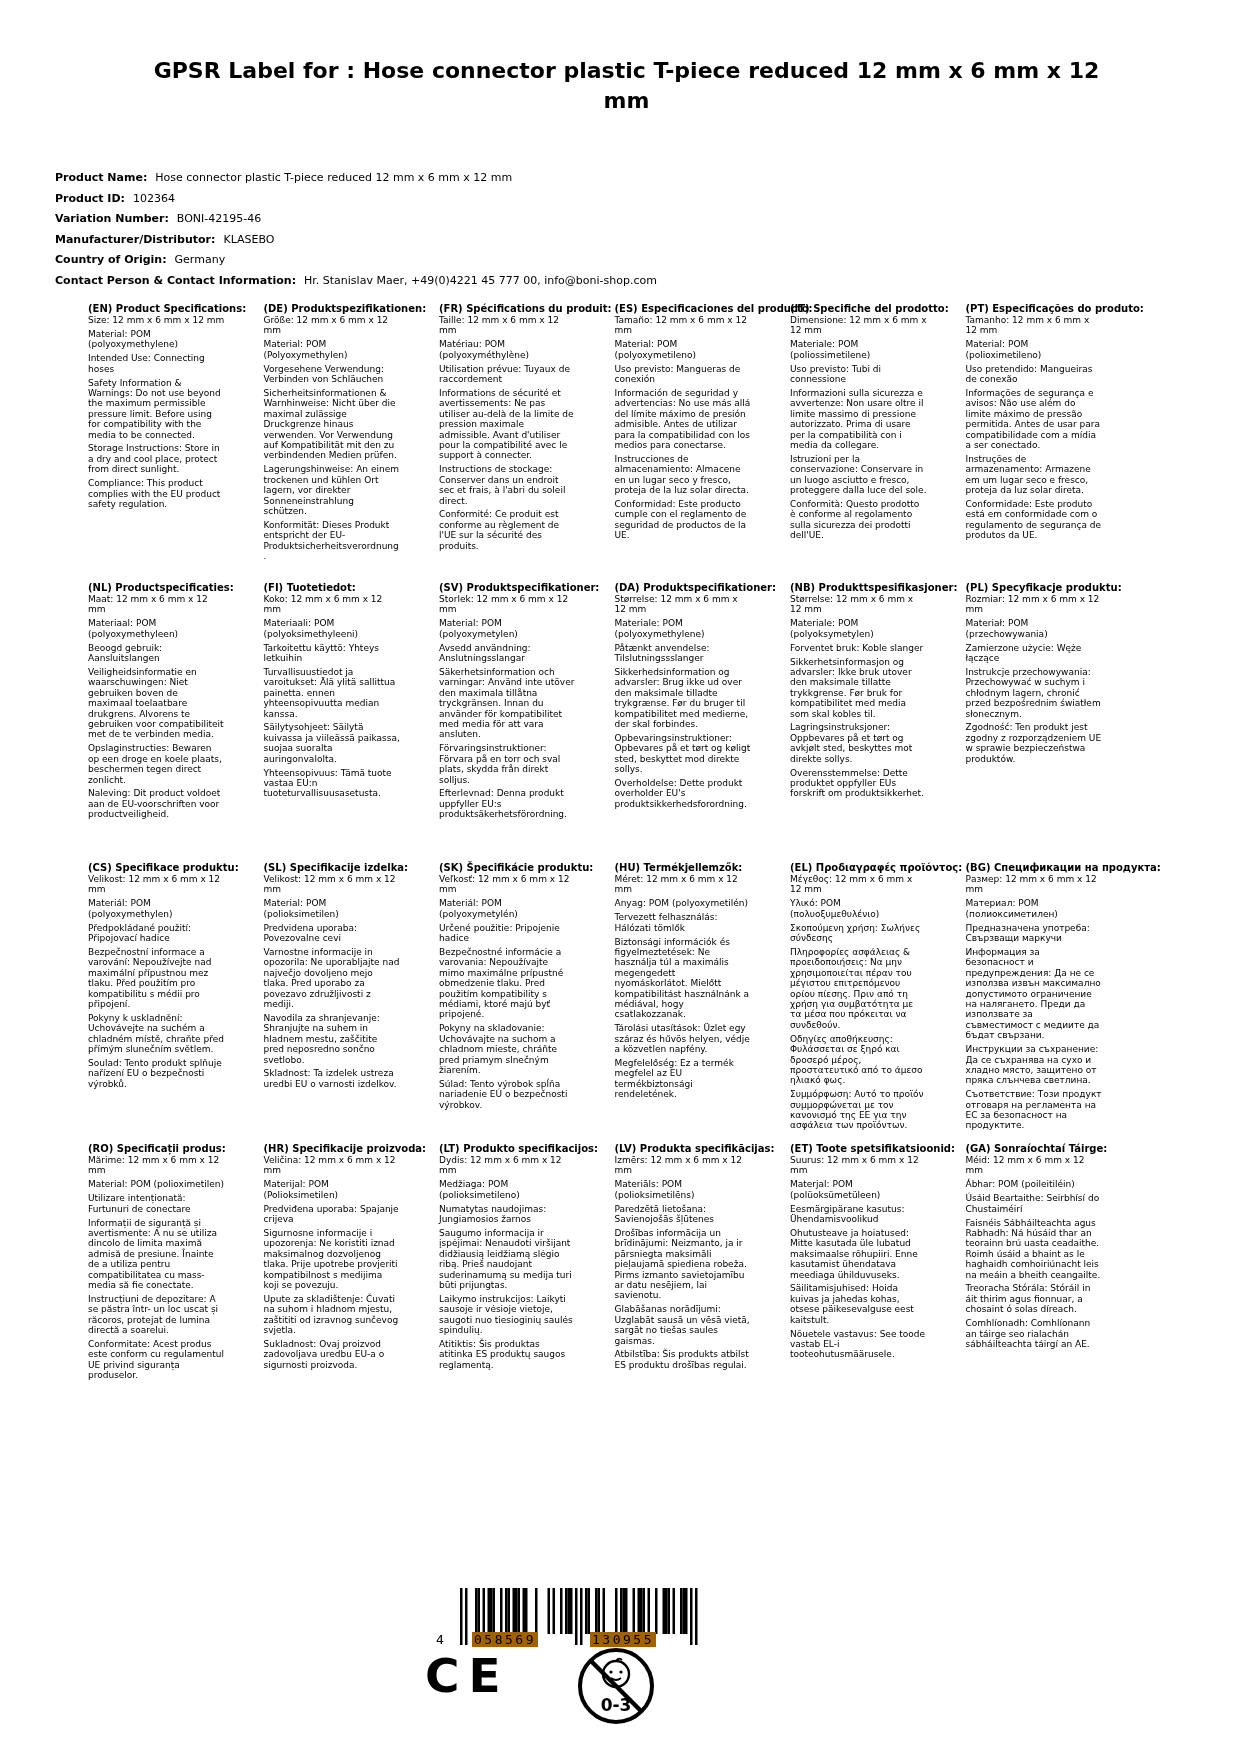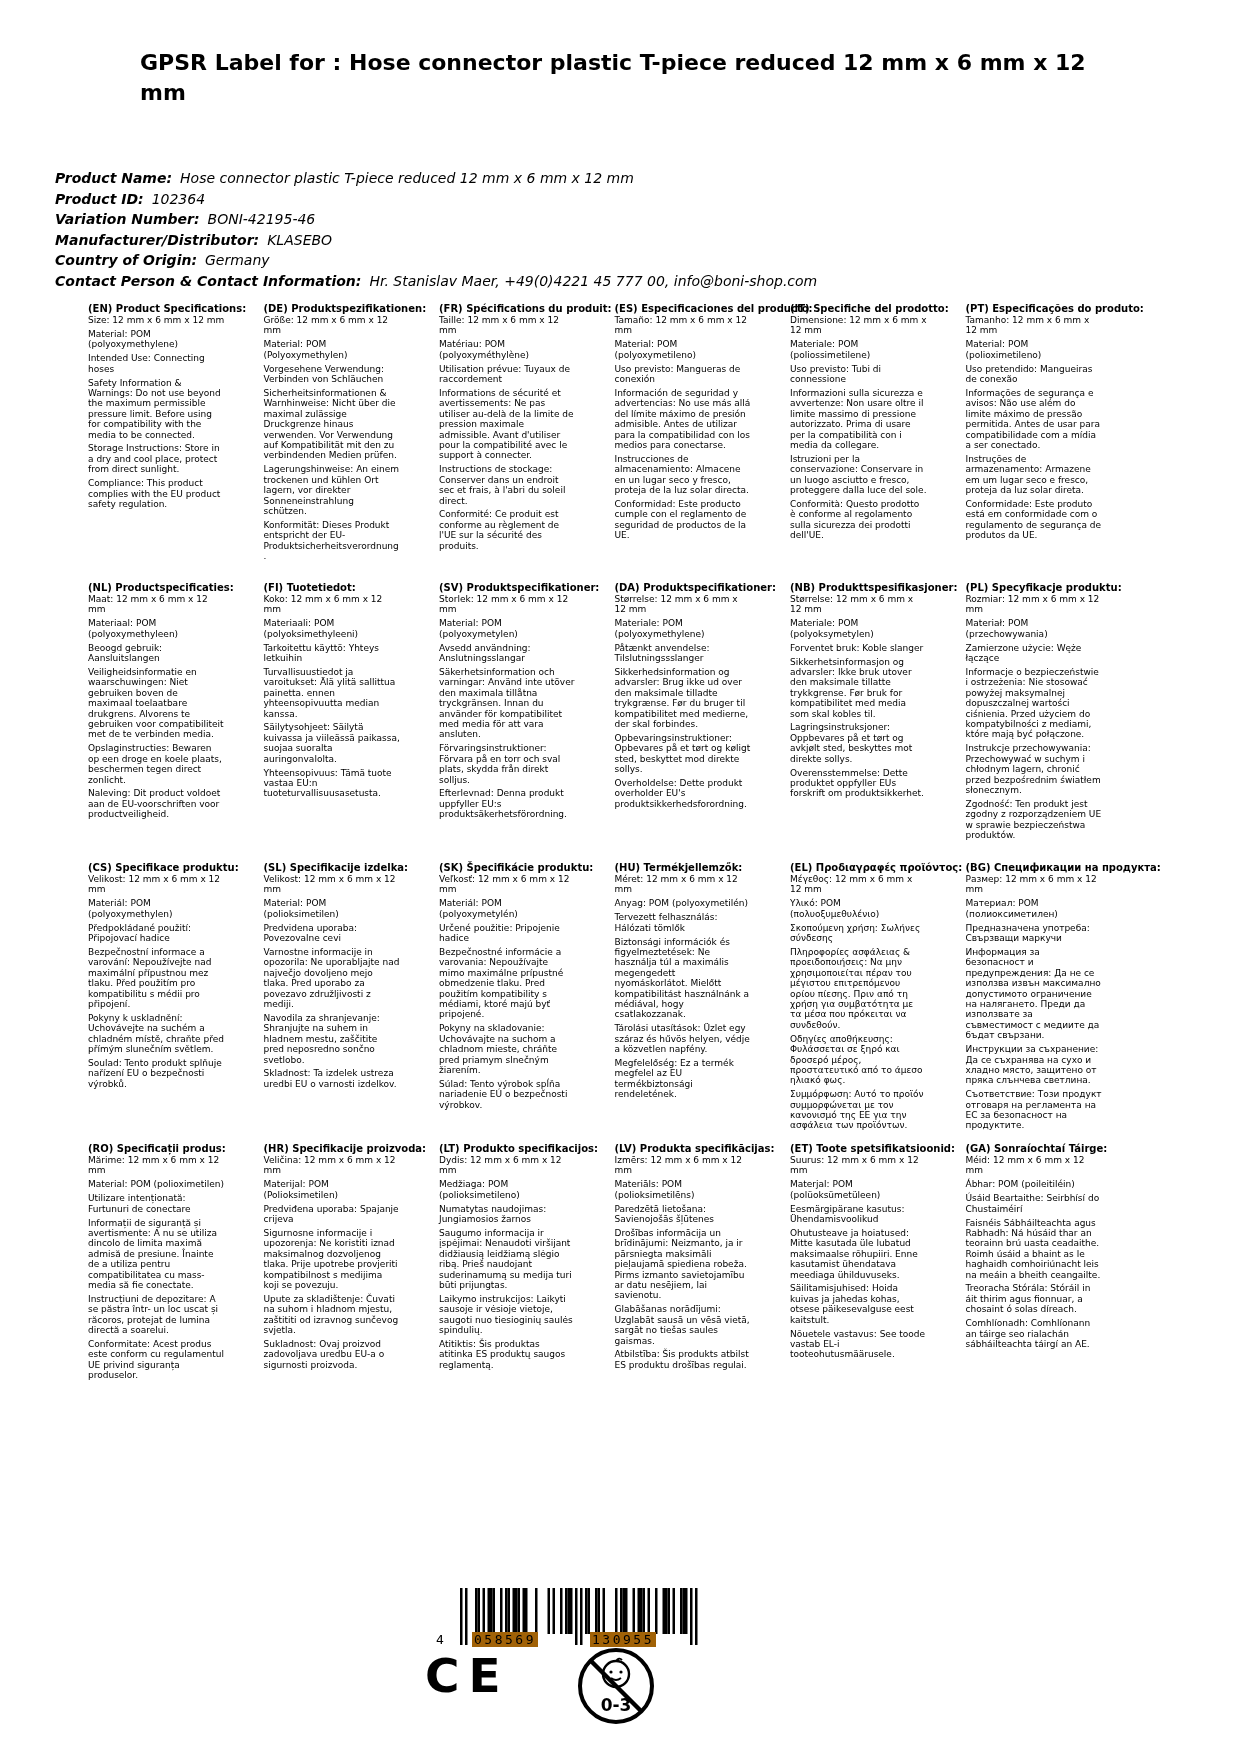--- a/index.html
+++ b/index.html
@@ -8,31 +8,30 @@
     width:1241px;
     height:1754px;
     background:#ffffff;
     color:#000;
     font-family:"DejaVu Sans","Liberation Sans",sans-serif;
     overflow:hidden;
   }
   .title{
     position:absolute;
     top:48px; left:140px; right:128px;
-    margin:0;
-    text-align:left;
+    margin:8px;
+    text-align:center;
     font-size:22px;
     line-height:30px;
     font-weight:bold;
   }
   .product-info{
     position:absolute;
     top:168px; left:55px; right:48px;
-    font-size:14px;
-    font-style:italic;
+    font-size:11px;
   }
   .info-row{ line-height:20.5px; white-space:nowrap;}
   .info-label{ font-weight:bold; margin-right:8px;}
   .lang-grid{
     position:absolute;
     left:55px; top:303px;
     display:grid;
     grid-template-columns:repeat(6,175.5px);
     grid-template-rows:279px 280px 281px auto;
     margin-left:33px;
@@ -198,21 +197,20 @@
         <p class="lang-para">Forventet bruk: Koble slanger</p>
         <p class="lang-para">Sikkerhetsinformasjon og advarsler: Ikke bruk utover den maksimale tillatte trykkgrense. Før bruk for kompatibilitet med media som skal kobles til.</p>
         <p class="lang-para">Lagringsinstruksjoner: Oppbevares på et tørt og avkjølt sted, beskyttes mot direkte sollys.</p>
         <p class="lang-para">Overensstemmelse: Dette produktet oppfyller EUs forskrift om produktsikkerhet.</p>
       </div>
       <div class="lang-block">
         <div class="lang-heading">(PL) Specyfikacje produktu:</div>
         <p class="lang-para">Rozmiar: 12 mm x 6 mm x 12 mm</p>
         <p class="lang-para">Materiał: POM (przechowywania)</p>
         <p class="lang-para">Zamierzone użycie: Węże łączące</p>
-        <p class="lang-para">Informacje o bezpieczeństwie i ostrzeżenia: Nie stosować powyżej maksymalnej dopuszczalnej wartości ciśnienia. Przed użyciem do kompatybilności z mediami, które mają być połączone.</p>
         <p class="lang-para">Instrukcje przechowywania: Przechowywać w suchym i chłodnym lagern, chronić przed bezpośrednim światłem słonecznym.</p>
         <p class="lang-para">Zgodność: Ten produkt jest zgodny z rozporządzeniem UE w sprawie bezpieczeństwa produktów.</p>
       </div>
       <div class="lang-block">
         <div class="lang-heading">(CS) Specifikace produktu:</div>
         <p class="lang-para">Velikost: 12 mm x 6 mm x 12 mm</p>
         <p class="lang-para">Materiál: POM (polyoxymethylen)</p>
         <p class="lang-para">Předpokládané použití: Připojovací hadice</p>
         <p class="lang-para">Bezpečnostní informace a varování: Nepoužívejte nad maximální přípustnou mez tlaku. Před použitím pro kompatibilitu s médii pro připojení.</p>
         <p class="lang-para">Pokyny k uskladnění: Uchovávejte na suchém a chladném místě, chraňte před přímým slunečním světlem.</p>

